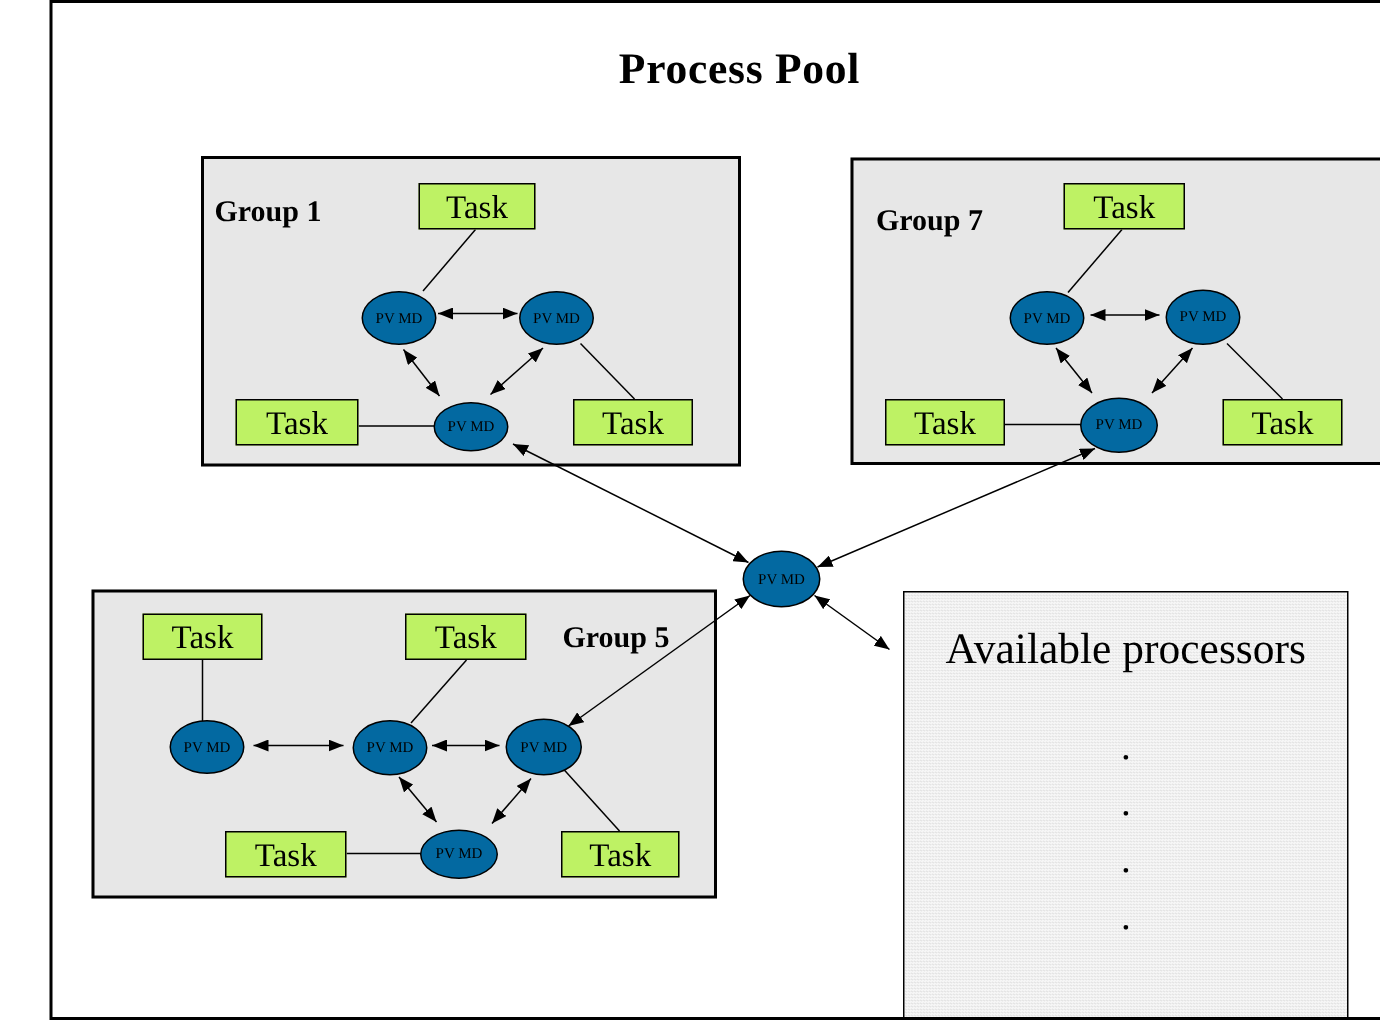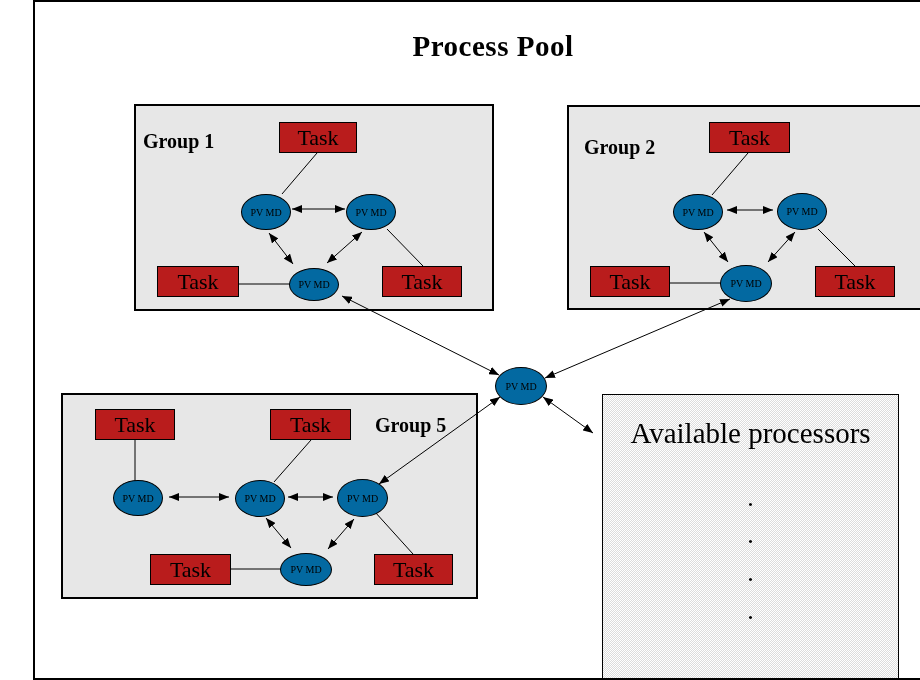--- a/index.html
+++ b/index.html
@@ -12,21 +12,21 @@
     font-size:29px;font-weight:bold;letter-spacing:0.5px;}
   .gbox{position:absolute;background:#e7e7e7;border:2px solid #000;box-sizing:border-box;}
   .avail{position:absolute;left:567px;top:392px;width:297px;height:325px;
     border:1px solid #000;box-sizing:border-box;
     background:conic-gradient(#dcdcdc 0 25%,#ffffff 0 50%,#dcdcdc 0 75%,#ffffff 0);
     background-size:2px 2px;}
   .avail-title{position:absolute;left:0;right:0;top:22px;text-align:center;font-size:29px;}
   .dot{position:absolute;left:0;right:0;text-align:center;font-size:26px;line-height:26px;}
   .edges{position:absolute;left:0;top:0;pointer-events:none;}
   .glabel{position:absolute;font-weight:bold;font-size:20px;line-height:1.2;}
-  .task{position:absolute;background:#b91c1c;border:1px solid #000;box-sizing:border-box;
+  .task{position:absolute;background:#bef264;border:1px solid #000;box-sizing:border-box;
     display:flex;align-items:center;justify-content:center;font-size:22px;}
   .pvmd{position:absolute;background:#0369a1;border:1px solid #000;border-radius:50%;
     box-sizing:border-box;display:flex;align-items:center;justify-content:center;
     font-size:10px;white-space:nowrap;}
   .edge{stroke:#000;stroke-width:1;}
 </style>
 </head>
 <body>
 
 <div class="canvas">
@@ -78,21 +78,21 @@
     <line class="edge" x1="231" y1="516" x2="256" y2="546" marker-start="url(#ah)" marker-end="url(#ah)"></line>
     <line class="edge" x1="319" y1="517" x2="293" y2="547" marker-start="url(#ah)" marker-end="url(#ah)"></line>
 
     <line class="edge" x1="464" y1="373" x2="307" y2="294" marker-start="url(#ah)" marker-end="url(#ah)"></line>
     <line class="edge" x1="510" y1="376" x2="695" y2="297" marker-start="url(#ah)" marker-end="url(#ah)"></line>
     <line class="edge" x1="465" y1="395" x2="344" y2="482" marker-start="url(#ah)" marker-end="url(#ah)"></line>
     <line class="edge" x1="508" y1="395" x2="558" y2="431" marker-start="url(#ah)" marker-end="url(#ah)"></line>
   </svg>
 
   <div class="glabel" style="left:108px;top:127px">Group 1</div>
-  <div class="glabel" style="left:549px;top:133px">Group 2</div>
+  <div class="glabel" style="left:549px;top:133px">Group 7</div>
   <div class="glabel" style="left:340px;top:411px">Group 5</div>
 
   <div class="task" style="left:244px;top:120px;width:78px;height:31px">Task</div>
   <div class="task" style="left:122px;top:264px;width:82px;height:31px">Task</div>
   <div class="task" style="left:347px;top:264px;width:80px;height:31px">Task</div>
 
   <div class="task" style="left:674px;top:120px;width:81px;height:31px">Task</div>
   <div class="task" style="left:555px;top:264px;width:80px;height:31px">Task</div>
   <div class="task" style="left:780px;top:264px;width:80px;height:31px">Task</div>
 

